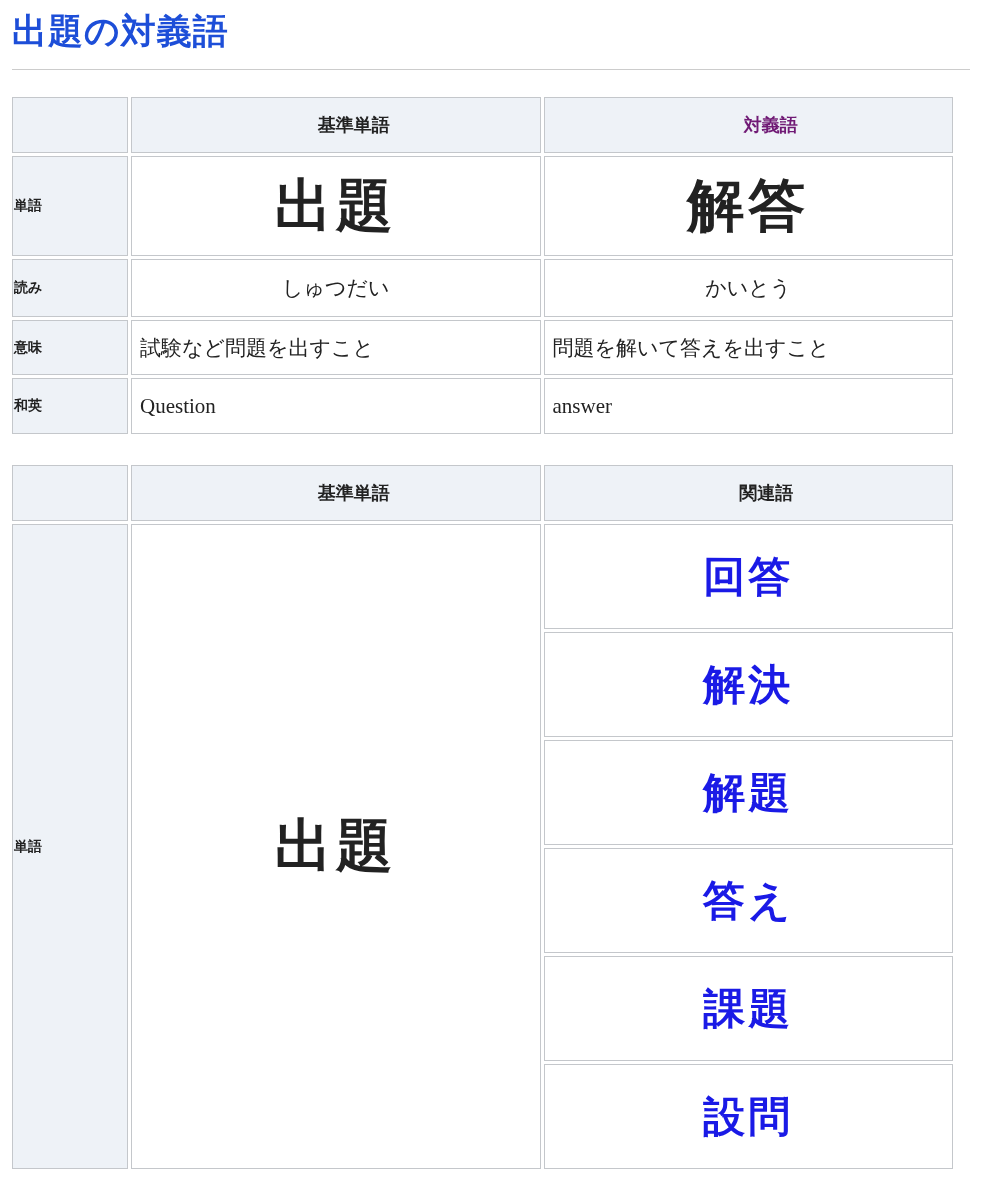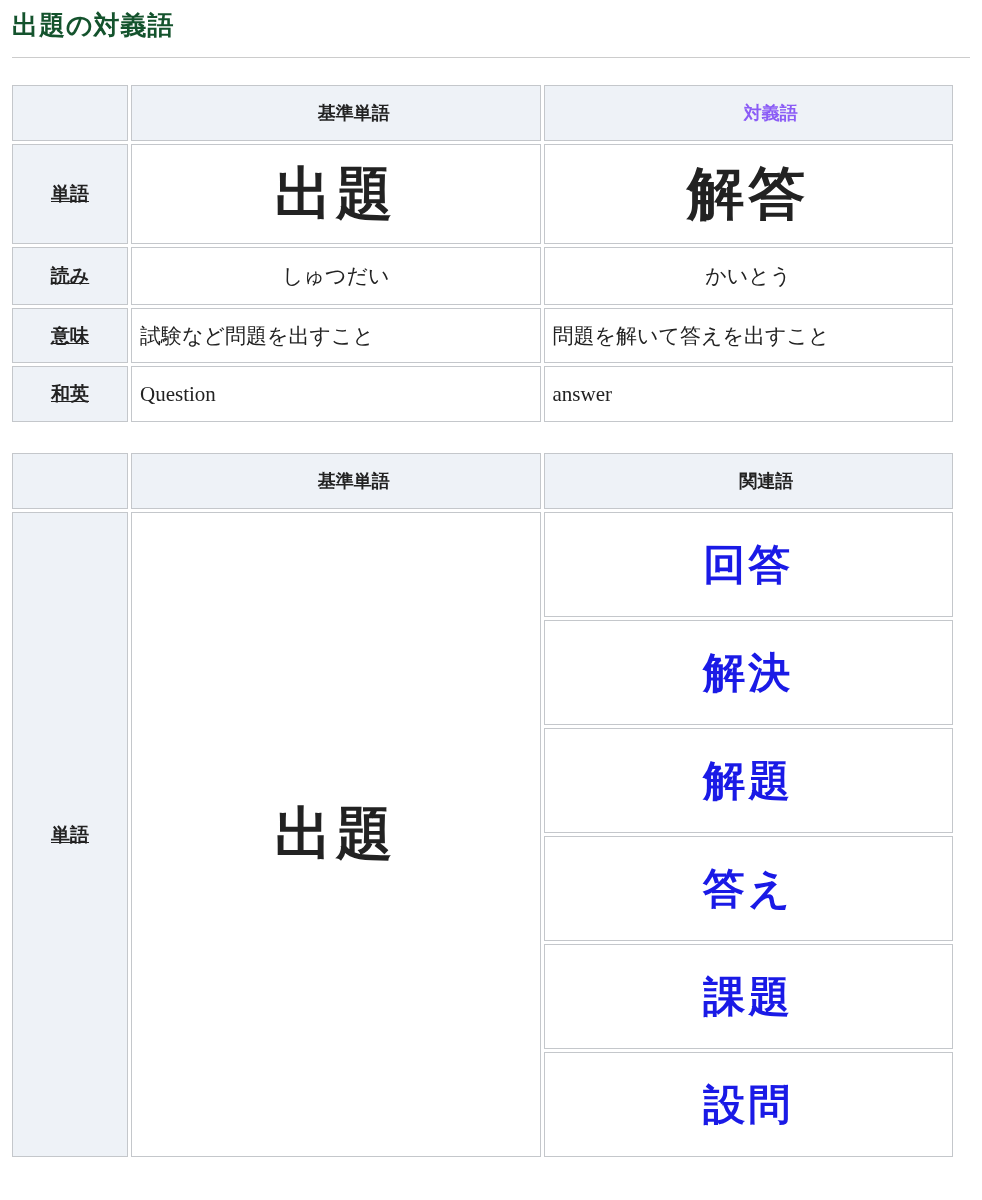--- a/index.html
+++ b/index.html
@@ -11,23 +11,23 @@
   }
   .page {
     width: 982px;
     height: 1200px;
     box-sizing: border-box;
     padding: 6px 12px 0 12px;
     overflow: hidden;
   }
   h1.page-title {
     margin: 2px 0 14px 0;
-    font-size: 26px;
+    font-size: 35px;
     font-weight: bold;
-    color: #14532d;
+    color: #1d4ed8;
     letter-spacing: 1px;
   }
   hr.title-rule {
     border: none;
     border-top: 1px solid #cccccc;
     margin: 0 0 24px 0;
   }
   table.vtable {
     border-collapse: separate;
     border-spacing: 3px;
@@ -49,24 +49,22 @@
   td.hd {
     background: #eef2f7;
     text-align: center;
     font-weight: bold;
     font-size: 18px;
     height: 56px;
     padding-left: 37px;
   }
   td.lbl {
     background: #eef2f7;
-    text-align: center;
     font-weight: bold;
-    font-size: 19px;
-    text-decoration: underline;
+    font-size: 14px;
   }
   td.word-big {
     text-align: center;
     font-weight: bold;
     font-size: 57px;
     letter-spacing: 4px;
   }
   tr.r-word  td { height: 100px; }
   tr.r-yomi  td { height: 58px; }
   tr.r-imi   td { height: 55px; }
@@ -74,21 +72,21 @@
   td.center-val {
     text-align: center;
     font-size: 21px;
   }
   td.left-val {
     text-align: left;
     font-size: 21px;
     padding-left: 8px;
   }
   a.hd-link {
-    color: #8b5cf6;
+    color: #701a75;
     text-decoration: none;
     cursor: pointer;
     margin-left: 9px;
   }
   
   tr.rel-row td { height: 105px; }
   td.rel-cell {
     text-align: center;
   }
   a.rel-link {

